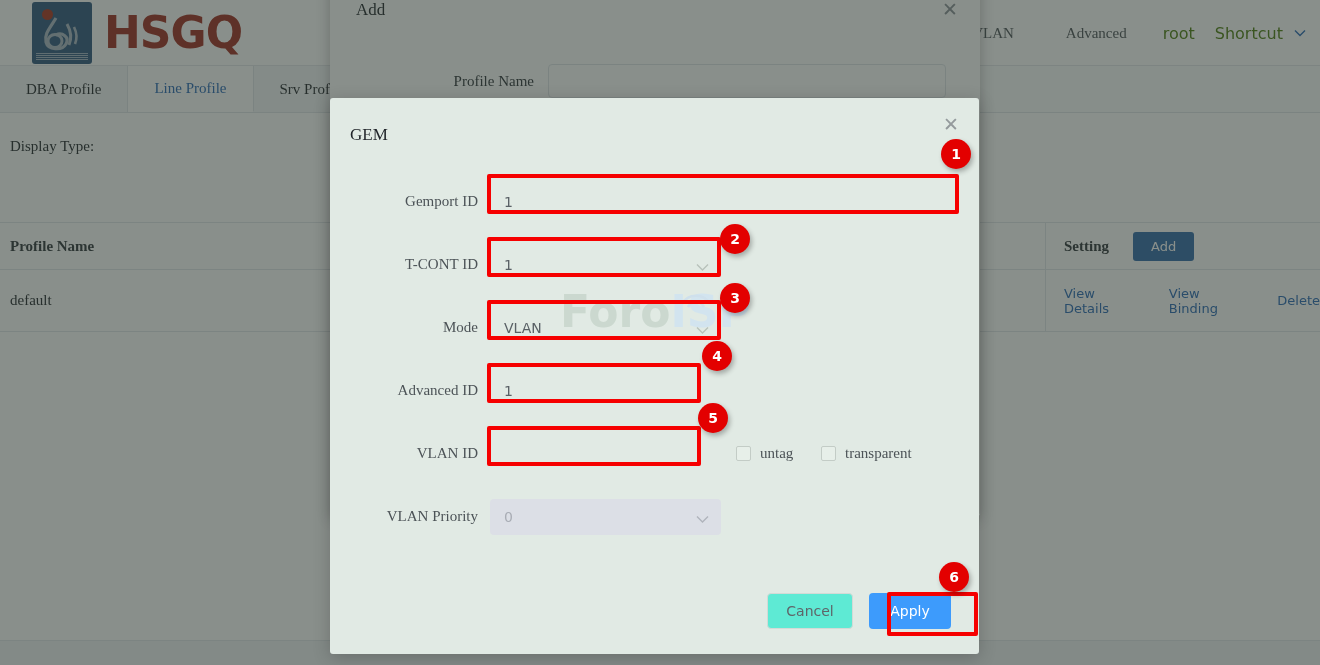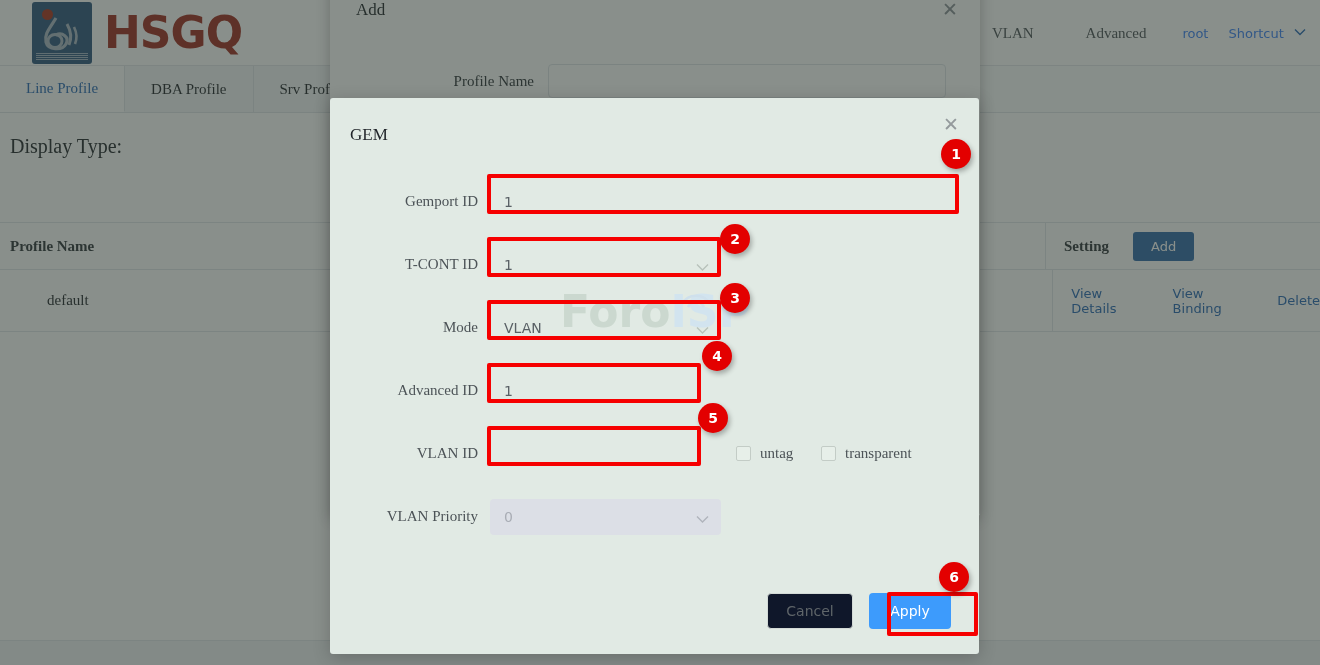--- a/index.html
+++ b/index.html
@@ -48,21 +48,21 @@
     position: absolute; right: 0; top: 0; height: 66px;
     display: flex; align-items: center; gap: 0px;
   }
   .topnav .nav-item {
     font-family: "Liberation Serif", serif;
     font-size: 15px; color: #4a5055; padding: 0 26px;
     white-space: nowrap;
   }
   .topnav .nav-link {
     font-family: "DejaVu Sans", sans-serif;
-    font-size: 13px; color: #3b82f6; padding: 0 10px; white-space: nowrap;
+    font-size: 16px; color: #4d7c0f; padding: 0 10px; white-space: nowrap;
   }
   .topnav .nav-link.last { padding-right: 14px; }
   .chev-s { display: inline-block; margin-left: 6px; position: relative; top: -2px; }
 
   .tabbar {
     position: absolute; left: 0; top: 66px; width: 1320px; height: 47px;
     background: #fbfcfd; border-bottom: 1px solid #e0e4e8;
     display: flex; align-items: stretch;
   }
   .tab {
@@ -73,21 +73,21 @@
   }
   .tab.active {
     background: #ffffff; color: #2768b5; border-bottom: 1px solid #ffffff;
   }
 
   .filterbar {
     position: absolute; left: 0; top: 113px; width: 1320px; height: 67px;
     display: flex; align-items: center; padding-left: 10px;
   }
   .filter-label {
-    font-size: 20px; color: #20252a; margin-right: 10px;
+    font-size: 15px; color: #20252a; margin-right: 10px;
     font-family: "Liberation Serif", serif;
   }
   .filter-select {
     position: relative; width: 224px; height: 31px;
     border: 1px solid #d8dee4; border-radius: 4px; background: #ffffff;
     display: flex; align-items: center; padding: 0 12px;
     font-family: "DejaVu Sans", sans-serif; font-size: 13px; color: #3a4046;
   }
   .filter-select .chev { position: absolute; right: 9px; top: 9px; }
 
@@ -103,21 +103,21 @@
   .th-name { padding-left: 10px; width: 1045px; }
   .th-setting { width: 275px; display: flex; align-items: center; gap: 24px;
                 border-left: 1px solid #e2e6ea; padding-left: 18px; height: 48px; }
   .btn-add {
     background: #2f6aa8; color: #ffffff; border: none; border-radius: 3px;
     font-family: "DejaVu Sans", sans-serif; font-size: 13px;
     padding: 7px 18px; cursor: pointer;
   }
   .tbl-row {
     position: absolute; left: 0; top: 270px; width: 1320px; height: 62px;
-    border-bottom: 1px solid #e2e6ea; display: flex; align-items: center; padding-left: 37px;
+    border-bottom: 1px solid #e2e6ea; display: flex; align-items: center;
   }
   .td-name { padding-left: 10px; width: 1045px; font-size: 15px; color: #20252a; }
   .td-setting {
     width: 275px; height: 62px; display: flex; align-items: center;
     gap: 34px; border-left: 1px solid #e2e6ea; padding-left: 18px;
     font-family: "DejaVu Sans", sans-serif; font-size: 13px; color: #2768b5;
   }
   .page-footer {
     position: absolute; left: 0; bottom: 0; width: 1320px; height: 25px;
     background: #f2f4f6; border-top: 1px solid #e2e6ea;
@@ -222,21 +222,21 @@
     background: #e7efe9; border-radius: 2px;
   }
 
   .gem-footer {
     position: absolute; left: 0; bottom: 0; width: 649px; height: 86px;
     display: flex; align-items: center; justify-content: flex-end;
     padding-right: 28px; gap: 16px;
   }
   .btn-cancel {
     width: 86px; height: 36px; border: 1px solid #d3dad6; border-radius: 4px;
-    background: #0f172a; color: #5f6569;
+    background: #5eead4; color: #5f6569;
     font-family: "DejaVu Sans", sans-serif; font-size: 14px; cursor: pointer;
   }
   .btn-apply {
     width: 82px; height: 36px; border: none; border-radius: 4px;
     background: #3d9bfc; color: #ffffff;
     font-family: "DejaVu Sans", sans-serif; font-size: 14px; cursor: pointer;
   }
 </style>
 </head>
 <body>
@@ -274,22 +274,22 @@
           <span class="chev-s">
             <svg width="12" height="8" viewBox="0 0 12 8">
                 <path d="M1 1.5 L6 6.5 L11 1.5" fill="none" stroke="#2768b5" stroke-width="1.4"></path>
               </svg>
           </span>
         </div>
       </div>
     </div>
 
     <div class="tabbar">
+      <div class="tab">DBA Profile</div>
       <div class="tab active">Line Profile</div>
-      <div class="tab">DBA Profile</div>
       <div class="tab">Srv Profile</div>
     </div>
 
     <div class="filterbar">
       <div class="filter-label">Display Type:</div>
     </div>
 
     <div class="tbl-head">
       <div class="th th-name">Profile Name</div>
       <div class="th-setting">

